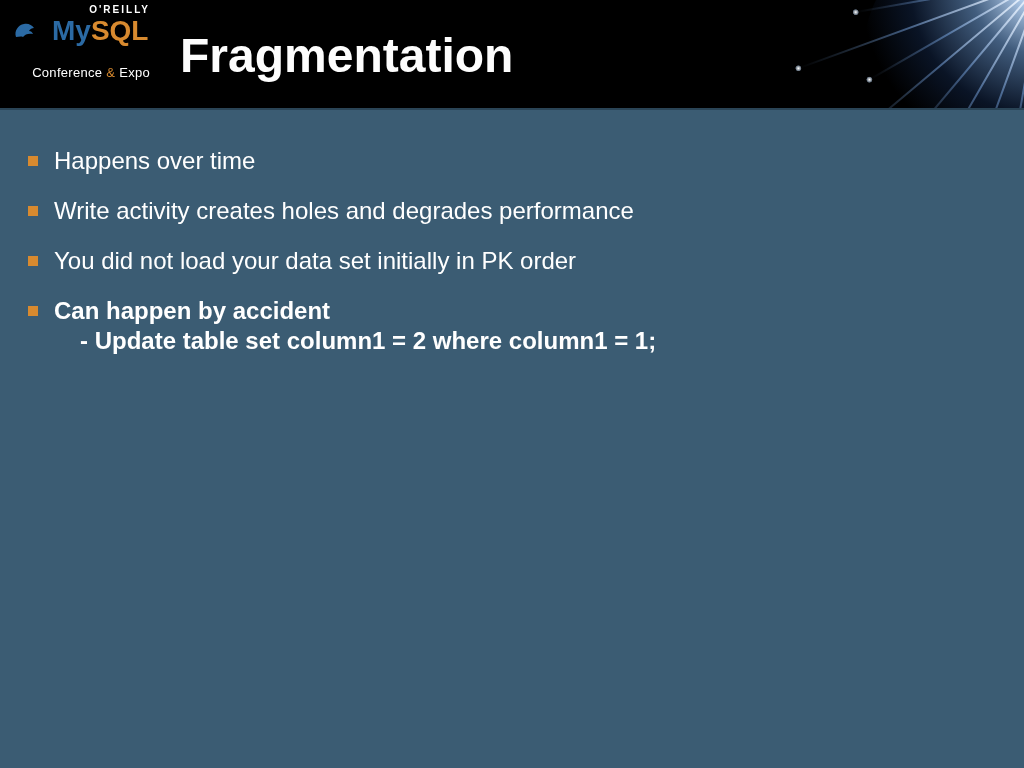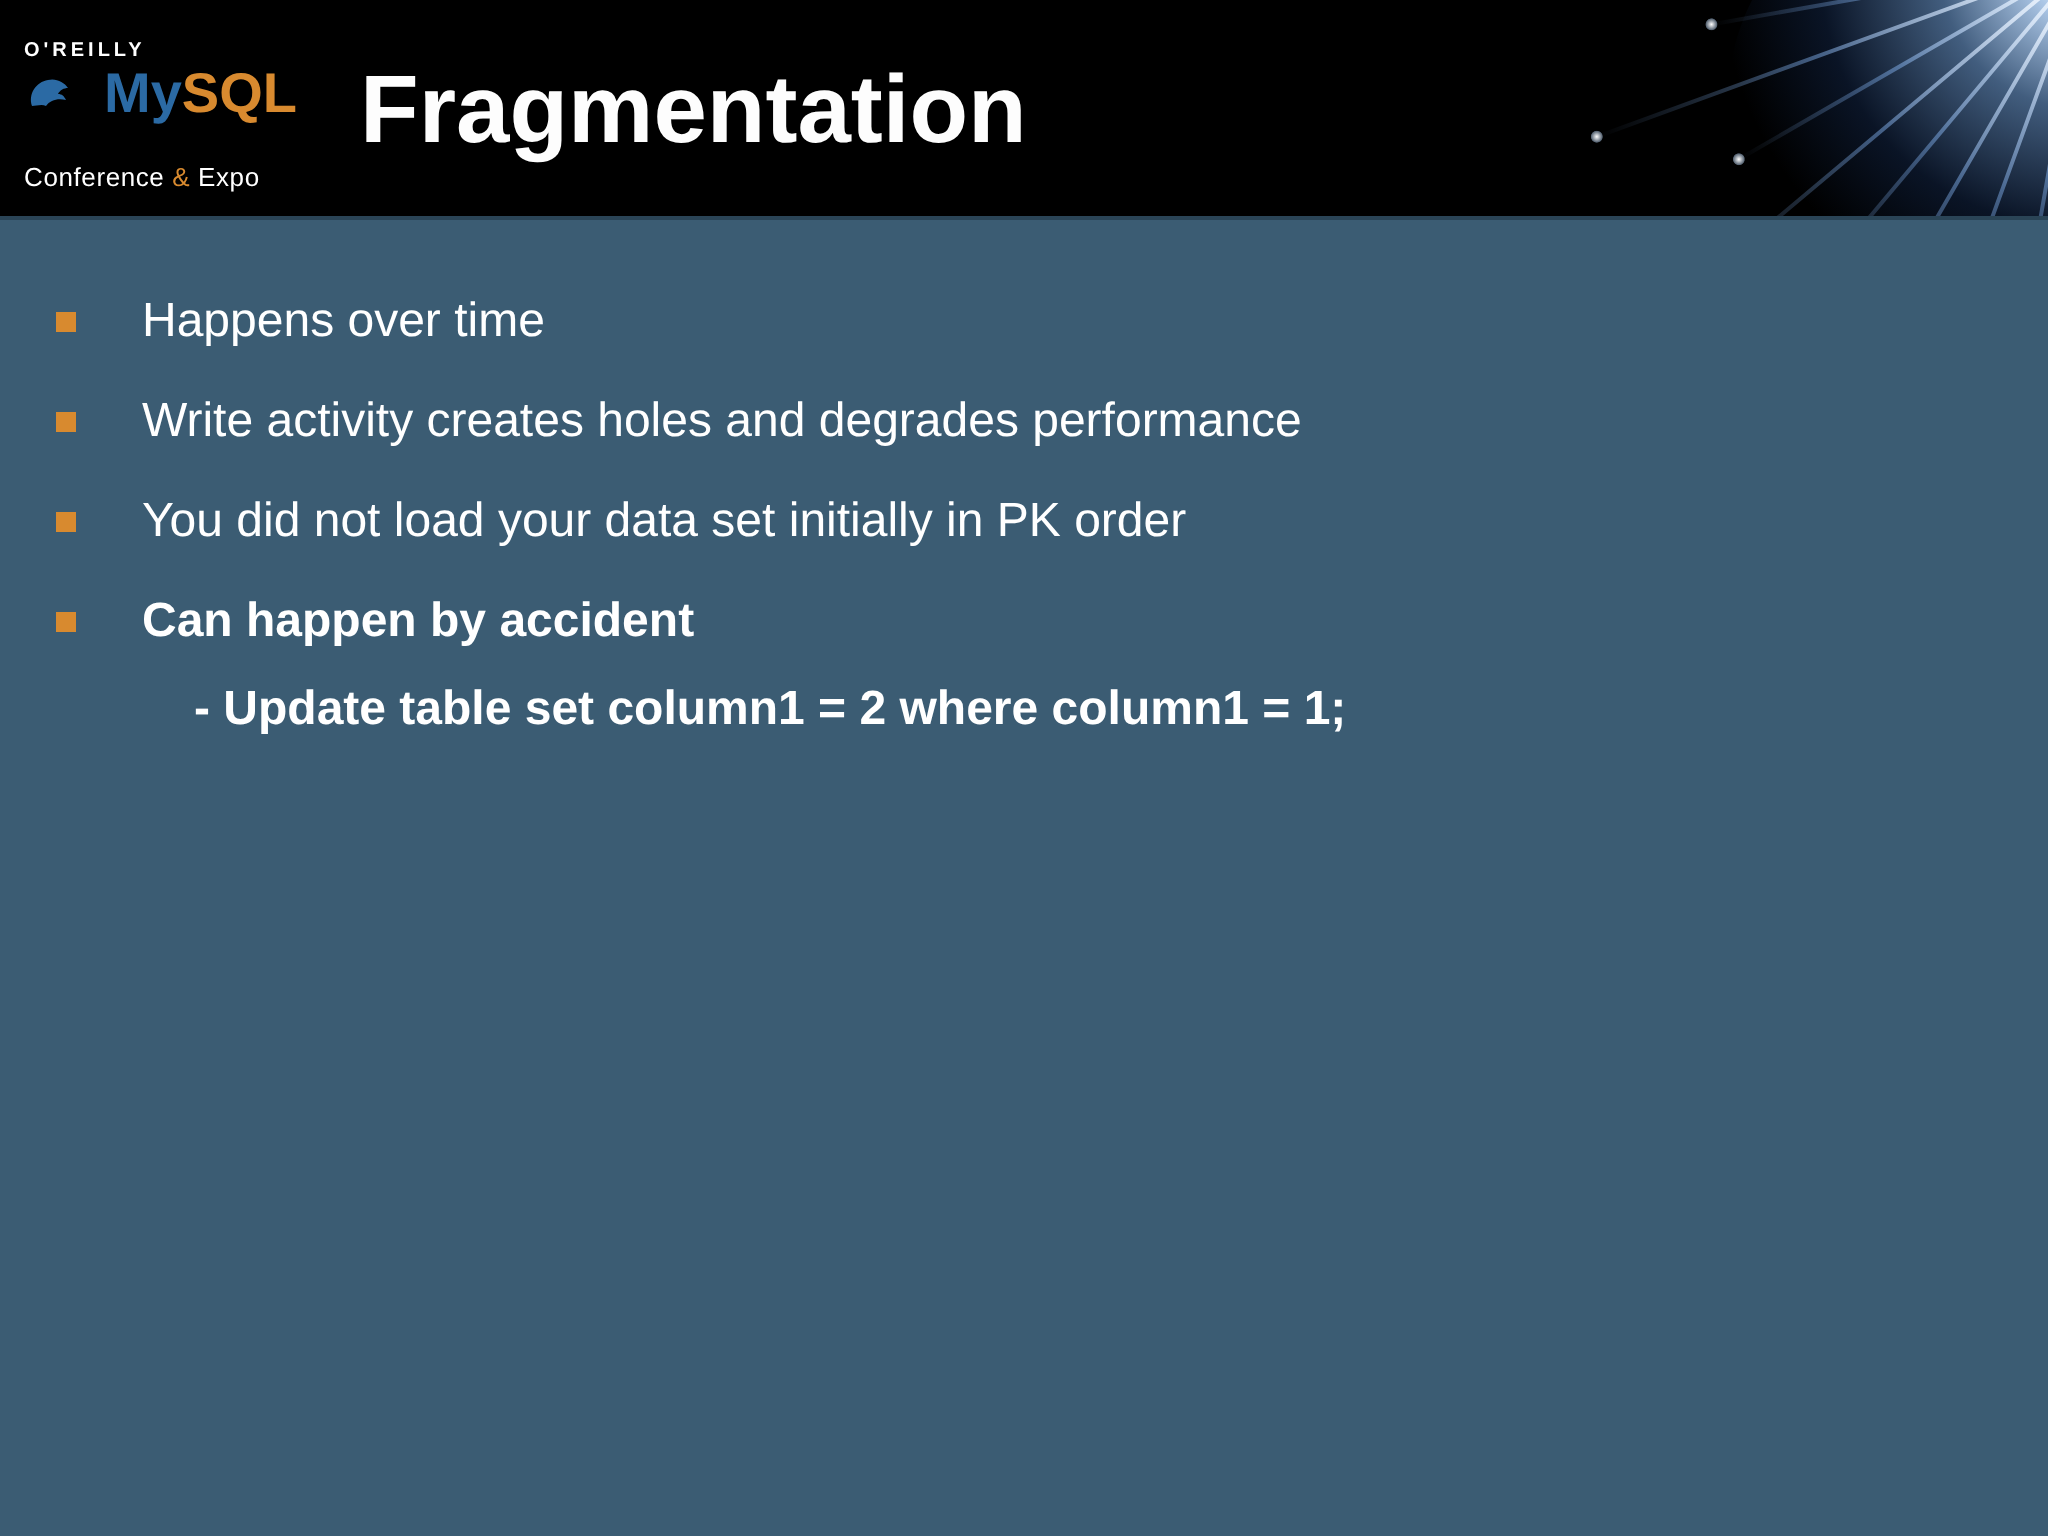--- a/index.html
+++ b/index.html
@@ -54,22 +54,23 @@
     bottom: -4px; left: -2px;
     width: 6px; height: 6px;
     border-radius: 50%;
     background: radial-gradient(circle, #fff, rgba(180,215,255,0.4) 70%, transparent 75%);
   }
 
   
   .badge {
     position: absolute;
     left: 12px;
-    top: 20px;
+    top: 4px;
     width: 138px;
+    text-align: right;
   }
   .oreilly {
     font-size: 10px;
     letter-spacing: 2px;
     font-weight: bold;
     color: #ffffff;
   }
   .mysql-row {
     display: flex;
     align-items: center;
@@ -117,36 +118,34 @@
   
   .content {
     padding: 36px 28px 0 28px;
     font-size: 24px;
     line-height: 1.25;
   }
   .bullet-row {
     display: flex;
     align-items: flex-start;
     margin-bottom: 20px;
-    gap: 17px;
   }
   .square {
     width: 10px;
     height: 10px;
     background: #d88a2f;
     flex: 0 0 10px;
     margin-top: 10px;
     margin-right: 16px;
   }
   .bullet-text {
     color: #ffffff;
   }
   .sub-line {
     margin-left: 26px;
-    margin-top: 14px;
   }
 </style>
 </head>
 <body>
 
 <div class="banner">
 
   <div class="badge">
     <div class="oreilly">O'REILLY</div>
     <div class="mysql-row">

